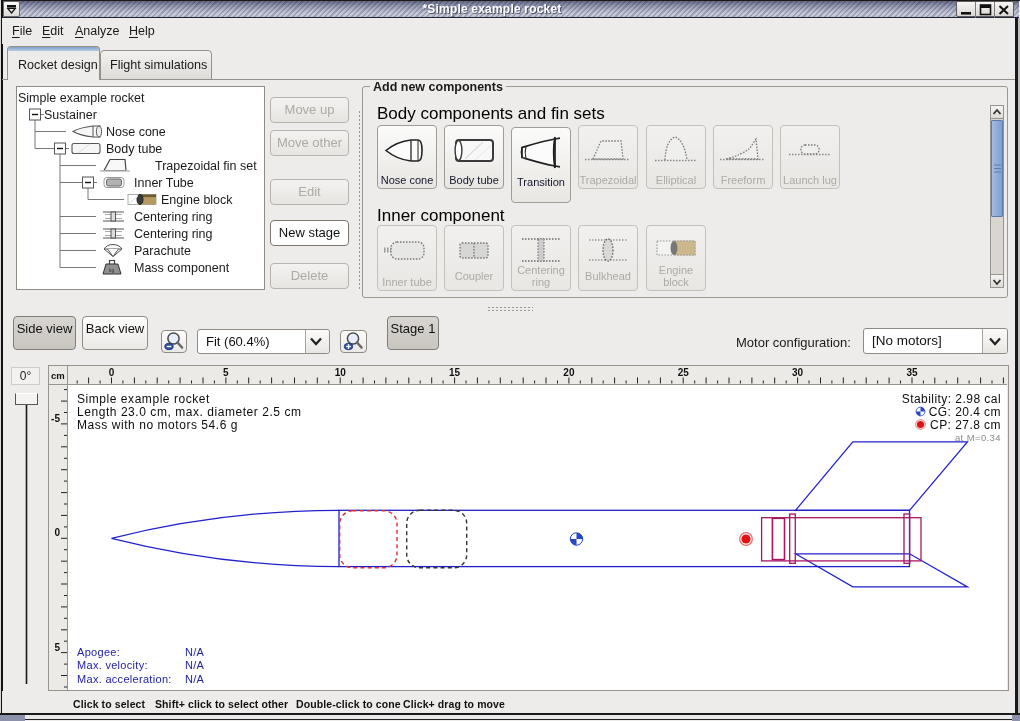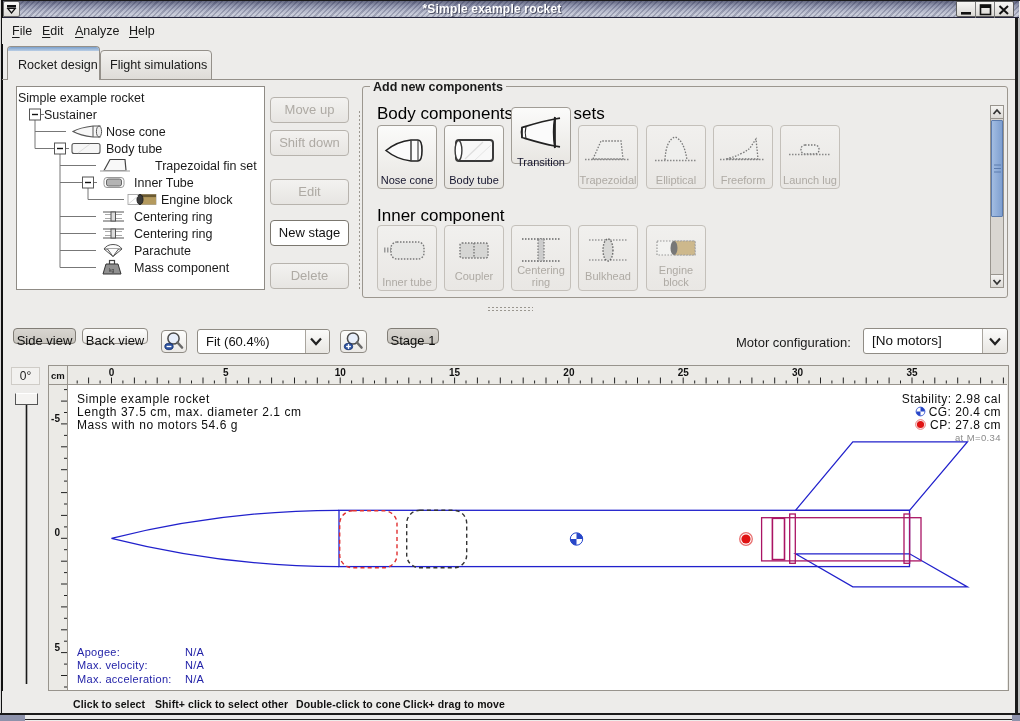--- a/index.html
+++ b/index.html
@@ -63,21 +63,21 @@
 
 #sbar { left:990px; top:105px; width:14px; height:183px; background:#d9d6d1; border:1px solid #98948d; }
 .sarrow { position:absolute; left:0; width:12px; height:13px; background:linear-gradient(#f5f4f2,#dcdad6); border-bottom:1px solid #98948d; font-size:9px; text-align:center; line-height:13px; color:#333; }
 #sthumb { position:absolute; left:0px; top:14px; width:12px; height:97px; background:linear-gradient(90deg,#a3bde2,#7e9fd0); border:1px solid #5c7cae; border-radius:1px; }
 
 
 #vsplit { left:358px; top:110px; width:6px; height:180px; background-image:radial-gradient(circle, #9a968f 1px, transparent 1.1px); background-size:3px 4px; }
 #hsplit { left:487px; top:306px; width:46px; height:7px; background-image:radial-gradient(circle, #9a968f 1px, transparent 1.1px); background-size:4px 3px; }
 
 
-.tbtn { position:absolute; top:328px; height:16px; border-radius:4px; font-size:13px; text-align:center; }
+.tbtn { position:absolute; top:316px; height:34px; border-radius:4px; font-size:13px; text-align:center; }
 .tbtn.pressed { background:linear-gradient(#d8d5d0,#c9c6c0); border:1px solid #817d76; color:#111; }
 .tbtn.norm { background:linear-gradient(#fdfdfc,#ebe9e6); border:1px solid #908c85; color:#111; }
 #combo1 { left:197px; top:329px; width:133px; height:25px; background:#fff; border:1px solid #908c85; border-radius:3px; }
 #combo1 .txt { position:absolute; left:8px; top:4px; font-size:13px; color:#111; }
 #combo1 .arr { position:absolute; right:0; top:0; width:24px; height:23px; background:linear-gradient(#fbfbfa,#e8e6e2); border-left:1px solid #a9a59e; border-radius:0 3px 3px 0; }
 #mclabel { left:736px; top:335px; font-size:13px; color:#1a1a1a; }
 #combo2 { left:863px; top:328px; width:145px; height:26px; background:#fff; border:1px solid #908c85; border-radius:3px; }
 #combo2 .txt { position:absolute; left:8px; top:4px; font-size:13.5px; color:#111; }
 #combo2 .arr { position:absolute; right:0; top:0; width:25px; height:24px; background:linear-gradient(#fbfbfa,#e8e6e2); border-left:1px solid #a9a59e; border-radius:0 3px 3px 0; }
 
@@ -222,21 +222,21 @@
 <div class="abs trow" style="left:106px; top:142px;">Body tube</div>
 <div class="abs trow" style="left:134px; top:159px;margin-left:21px;">Trapezoidal fin set</div>
 <div class="abs trow" style="left:134px; top:176px;">Inner Tube</div>
 <div class="abs trow" style="left:161px; top:193px;">Engine block</div>
 <div class="abs trow" style="left:134px; top:210px;">Centering ring</div>
 <div class="abs trow" style="left:134px; top:227px;">Centering ring</div>
 <div class="abs trow" style="left:134px; top:244px;">Parachute</div>
 <div class="abs trow" style="left:134px; top:261px;">Mass component</div>
 
 <div class="abs sbtn dis" style="top:97px">Move up</div>
-<div class="abs sbtn dis" style="top:130px">Shift down</div>
+<div class="abs sbtn dis" style="top:130px">Move other</div>
 <div class="abs sbtn dis" style="top:179px">Edit</div>
 <div class="abs sbtn en" style="top:220px">New stage</div>
 <div class="abs sbtn dis" style="top:263px">Delete</div>
 
 <div class="abs" id="groupbox"></div>
 <div class="abs" id="grouplegend">Add new components</div>
 <div class="abs gslabel" style="left:377px; top:104px;">Body components and fin sets</div>
 <div class="abs gslabel" style="left:377px; top:206px;">Inner component</div>
 
 <div class="cbtn en" style="left:377px; top:125px; height:64px;">
@@ -249,21 +249,21 @@
 </div>
 <div class="cbtn en" style="left:444px; top:125px; height:64px;">
   <svg width="58" height="44" style="position:absolute;left:0;top:2px">
     <rect x="11" y="12" width="37" height="21" rx="3" fill="#f8f8f8" stroke="#3a3a3a" stroke-width="2"></rect>
     <ellipse cx="13.5" cy="22.5" rx="3.4" ry="10" fill="#fff" stroke="#3a3a3a" stroke-width="1.4"></ellipse>
     <line x1="20" y1="31" x2="38" y2="14" stroke="#ddd" stroke-width="1.2"></line>
     <line x1="30" y1="32" x2="46" y2="17" stroke="#e5e5e5" stroke-width="1"></line>
   </svg>
   <div class="lbl" style="top:48px">Body tube</div>
 </div>
-<div class="cbtn en" style="left:511px; top:107px; height:57px;">
+<div class="cbtn en" style="left:511px; top:127px; height:76px;">
   <svg width="58" height="44" style="position:absolute;left:0;top:2px">
     <path d="M10 17.5 C20 14.5 31 11 43 9 L43 36 C31 34 20 30.5 10 27.5 Z" fill="#fbfbfb" stroke="#222" stroke-width="1.7"></path>
     <path d="M10 17.5 Q8.4 22.5 10 27.5" fill="none" stroke="#222" stroke-width="1.3"></path>
     <path d="M14 16.5 Q12.4 22.5 14 28.6" fill="none" stroke="#222" stroke-width="1.1"></path>
     <path d="M43 7 Q40.6 22.5 43 38" fill="none" stroke="#222" stroke-width="2"></path>
     <path d="M43 9 L48 8.2 M43 36 L48 36.8" stroke="#222" stroke-width="1.7" fill="none"></path>
   </svg>
   <div class="lbl" style="top:48px">Transition</div>
 </div>
 <div class="cbtn dis" style="left:578px; top:125px; height:64px;">
@@ -362,21 +362,21 @@
 <div class="abs" id="combo2">
     <span class="txt">[No motors]</span>
     <span class="arr"></span>
   </div>
 
 <div class="abs" id="rulerwrap"></div>
 <div class="abs" id="rotbox">0°</div>
 <div class="abs" id="canvas"></div>
 
 <div class="abs ctext" style="left:77px; top:392px;">Simple example rocket</div>
-<div class="abs ctext" style="left:77px; top:405px;">Length 37.5 cm, max. diameter 2.1 cm</div>
+<div class="abs ctext" style="left:77px; top:405px;">Length 23.0 cm, max. diameter 2.5 cm</div>
 <div class="abs ctext" style="left:77px; top:418px;">Mass with no motors 54.6 g</div>
 <div class="abs rtext" style="left:800px; top:392px; width:201px;">Stability: 2.98 cal</div>
 <div class="abs rtext" style="left:800px; top:405px; width:201px;">CG: 20.4 cm</div>
 <div class="abs rtext" style="left:800px; top:418px; width:201px;">CP: 27.8 cm</div>
 <div class="abs rtext" style="left:800px; top:432px; width:201px; font-size:9.5px; color:#8a8a8a; letter-spacing:0.4px;">at M=0.34</div>
 
 <div class="abs btext" style="left:77px; top:646px;">Apogee:</div>
 <div class="abs btext" style="left:77px; top:659px;">Max. velocity:</div>
 <div class="abs btext" style="left:77px; top:673px;">Max. acceleration:</div>
 <div class="abs btext" style="left:185px; top:646px;">N/A</div>

